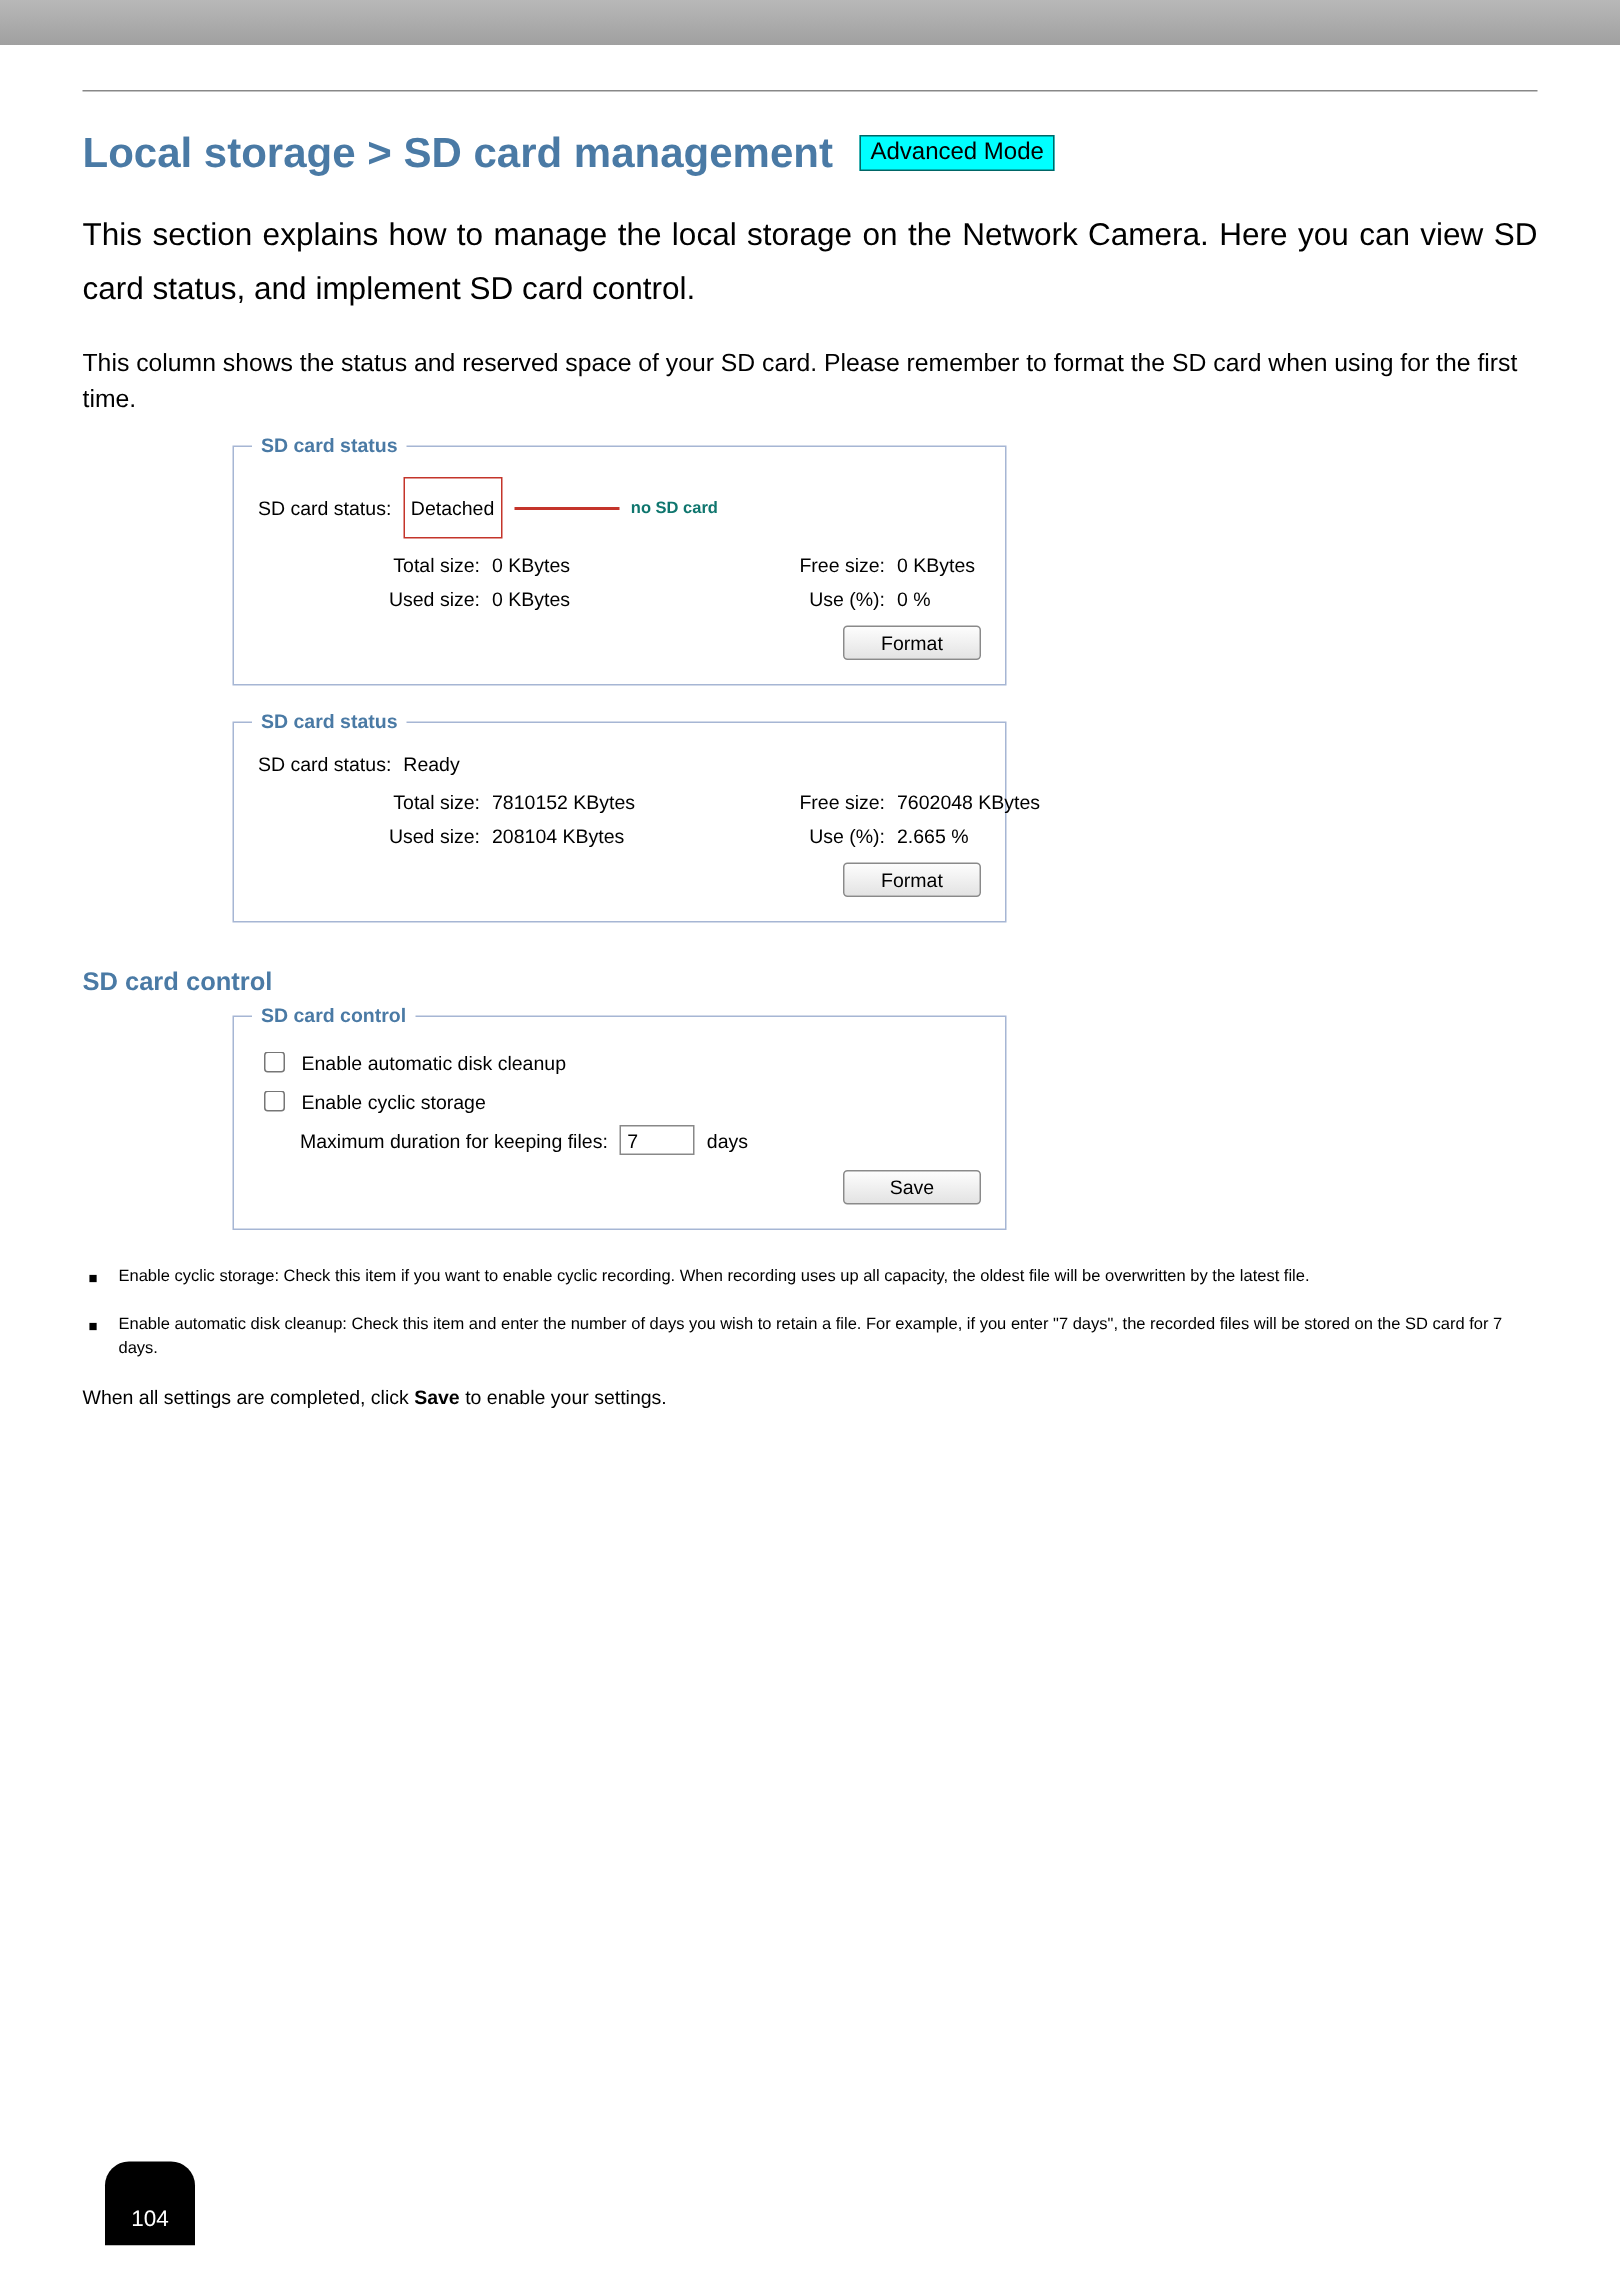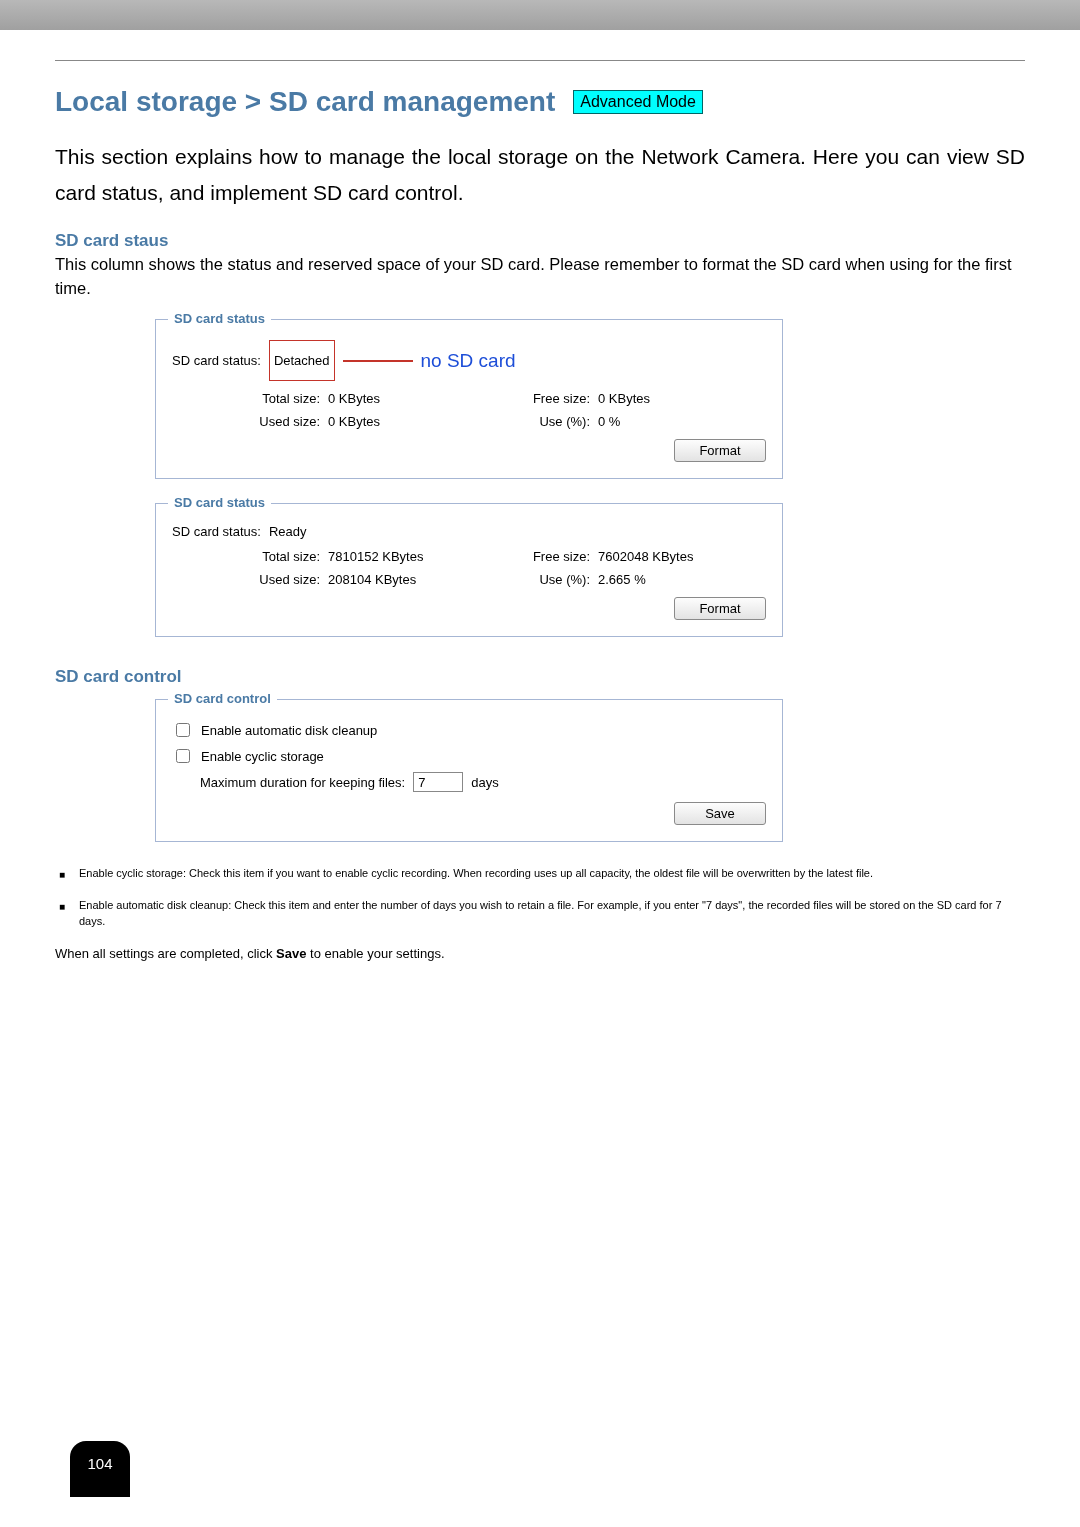--- a/index.html
+++ b/index.html
@@ -55,21 +55,21 @@
     margin-bottom: 2px;
   }
   .section-text {
     font-size: 16.5px;
     line-height: 1.45;
     margin-bottom: 18px;
   }
   .fieldset {
     border: 1px solid #a6b6d4;
     margin: 0 0 24px 100px;
-    width: 628px;
+    width: 516px;
     padding: 14px 16px 16px 16px;
     position: relative;
     font-size: 13px;
   }
   .fieldset .legend {
     position: absolute;
     top: -9px;
     left: 12px;
     background: #fff;
     padding: 0 6px;
@@ -88,23 +88,23 @@
     padding: 12px 4px;
     font-size: 13px;
     color: #000;
   }
   .callout-line {
     flex: 0 0 70px;
     height: 2px;
     background: #c4342a;
   }
   .callout-text {
-    color: #1d4ed8;
-    font-weight: normal;
-    font-size: 19px;
+    color: #0f766e;
+    font-weight: bold;
+    font-size: 11px;
   }
   .kv-grid {
     display: grid;
     grid-template-columns: 120px 150px 120px 150px;
     row-gap: 8px;
     font-size: 13px;
     align-items: center;
     margin-left: 36px;
   }
   .kv-grid .k { text-align: right; padding-right: 8px; }
@@ -166,21 +166,21 @@
     left: 70px;
     width: 60px;
     height: 56px;
     background: #000;
     border-top-left-radius: 16px;
     border-top-right-radius: 16px;
     color: #fff;
     display: flex;
     align-items: flex-start;
     justify-content: center;
-    padding-top: 14px;
+    padding-top: 30px;
     font-size: 15px;
   }
   .page-wrap { position: relative; min-height: 1497px; }
   input[type=checkbox]{ width:14px; height:14px; accent-color:#888; }
 </style>
 </head>
 <body>
 
 <div class="page-wrap">
   <div class="top-bar"></div>
@@ -188,21 +188,20 @@
   <div class="page">
     <hr class="h-rule">
 
     <div class="title-row">
       <span class="page-title">Local storage &gt; SD card management</span>
       <span class="mode-badge">Advanced Mode</span>
     </div>
 
     <p class="intro">This section explains how to manage the local storage on the Network Camera. Here you can view SD card status, and implement SD card control.</p>
 
-    <div class="section-heading">SD card staus</div>
     <div class="section-text">This column shows the status and reserved space of your SD card. Please remember to format the SD card when using for the first time.</div>
 
     <div class="fieldset">
       <div class="legend">SD card status</div>
       <div class="status-line">
         <span>SD card status:</span>
         <span class="detached-box">Detached</span>
         <span class="callout-line"></span>
         <span class="callout-text">no SD card</span>
       </div>

